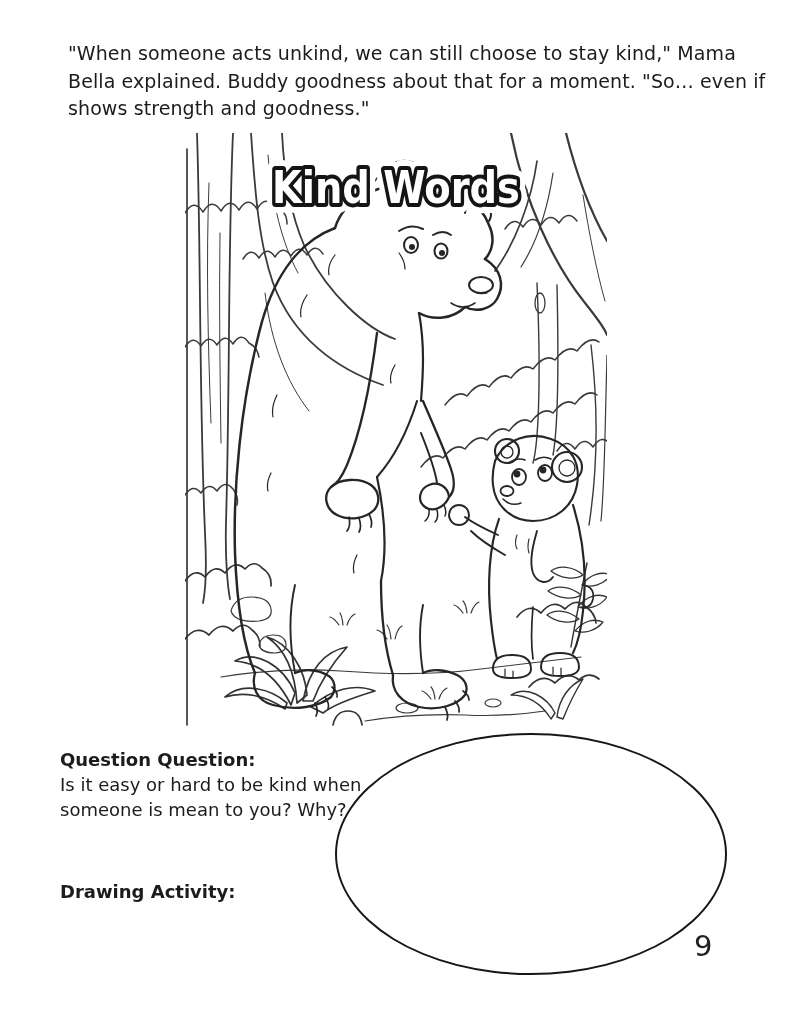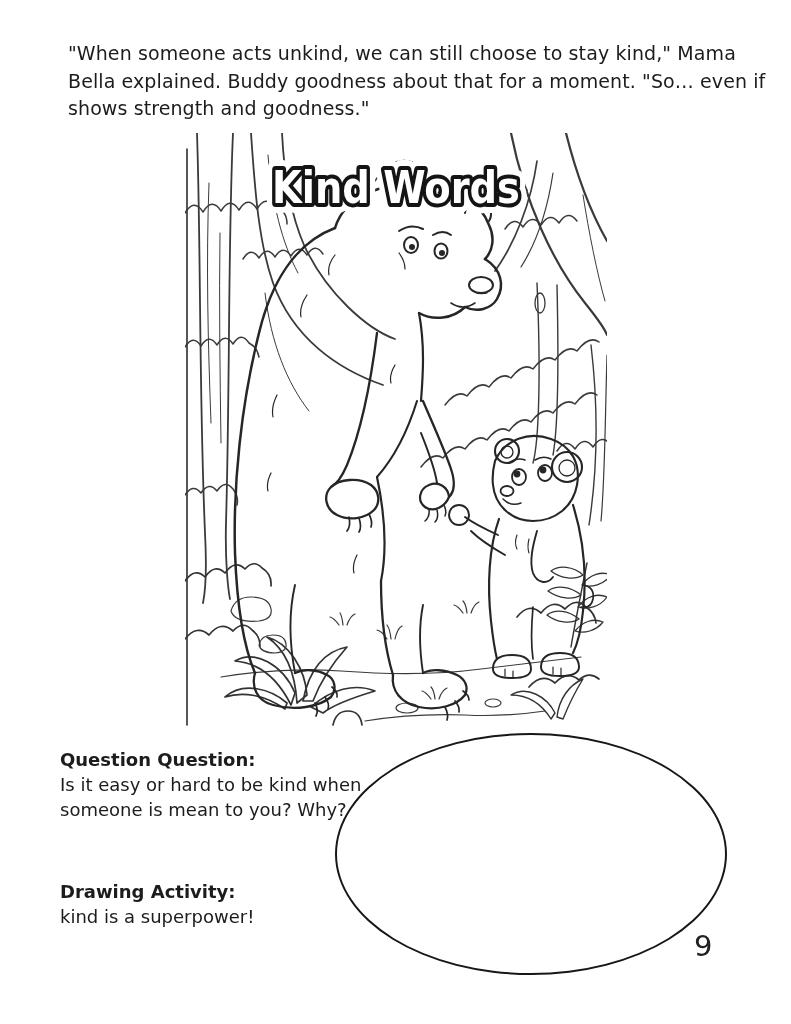--- a/index.html
+++ b/index.html
@@ -214,20 +214,19 @@
   </div>
 
   <div class="qblock tq">
     <div class="hd">Question Question:</div>
     <div>Is it easy or hard to be kind when</div>
     <div>someone is mean to you? Why?</div>
   </div>
 
   <div class="qblock da">
     <div class="hd">Drawing Activity:</div>
-    <div>kind is a superpower!</div>
   </div>
 
   <div class="draw-oval"></div>
 
   <div class="page-num">9</div>
 
 </div>
 
 </body></html>

